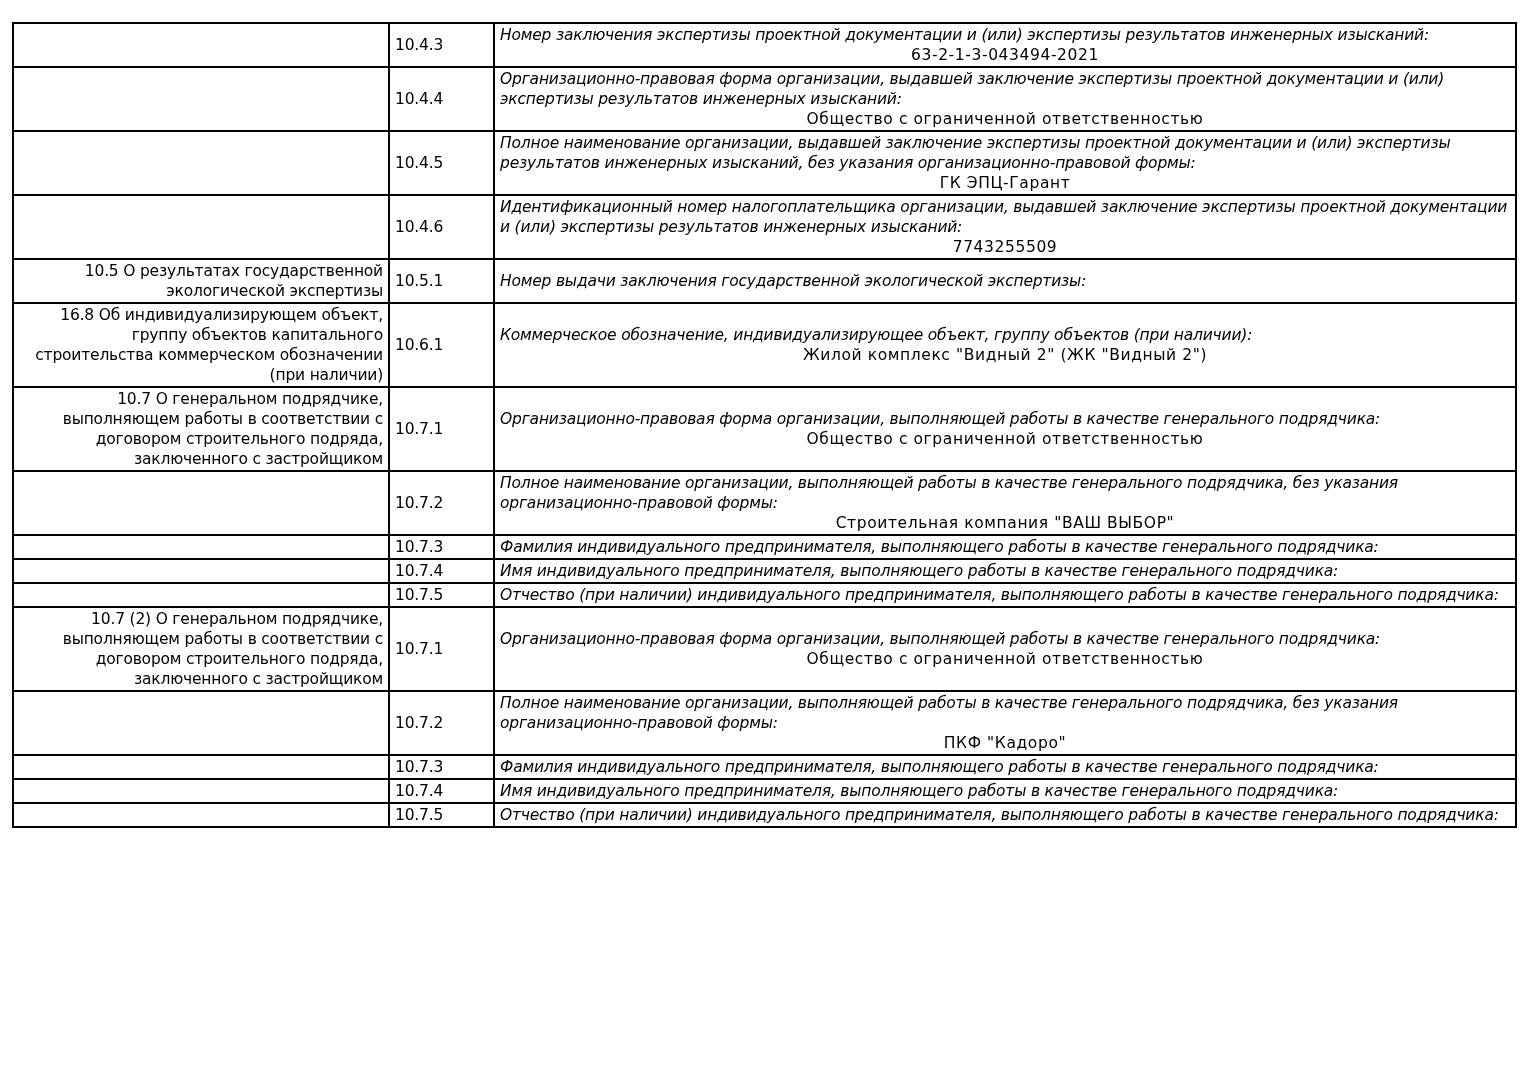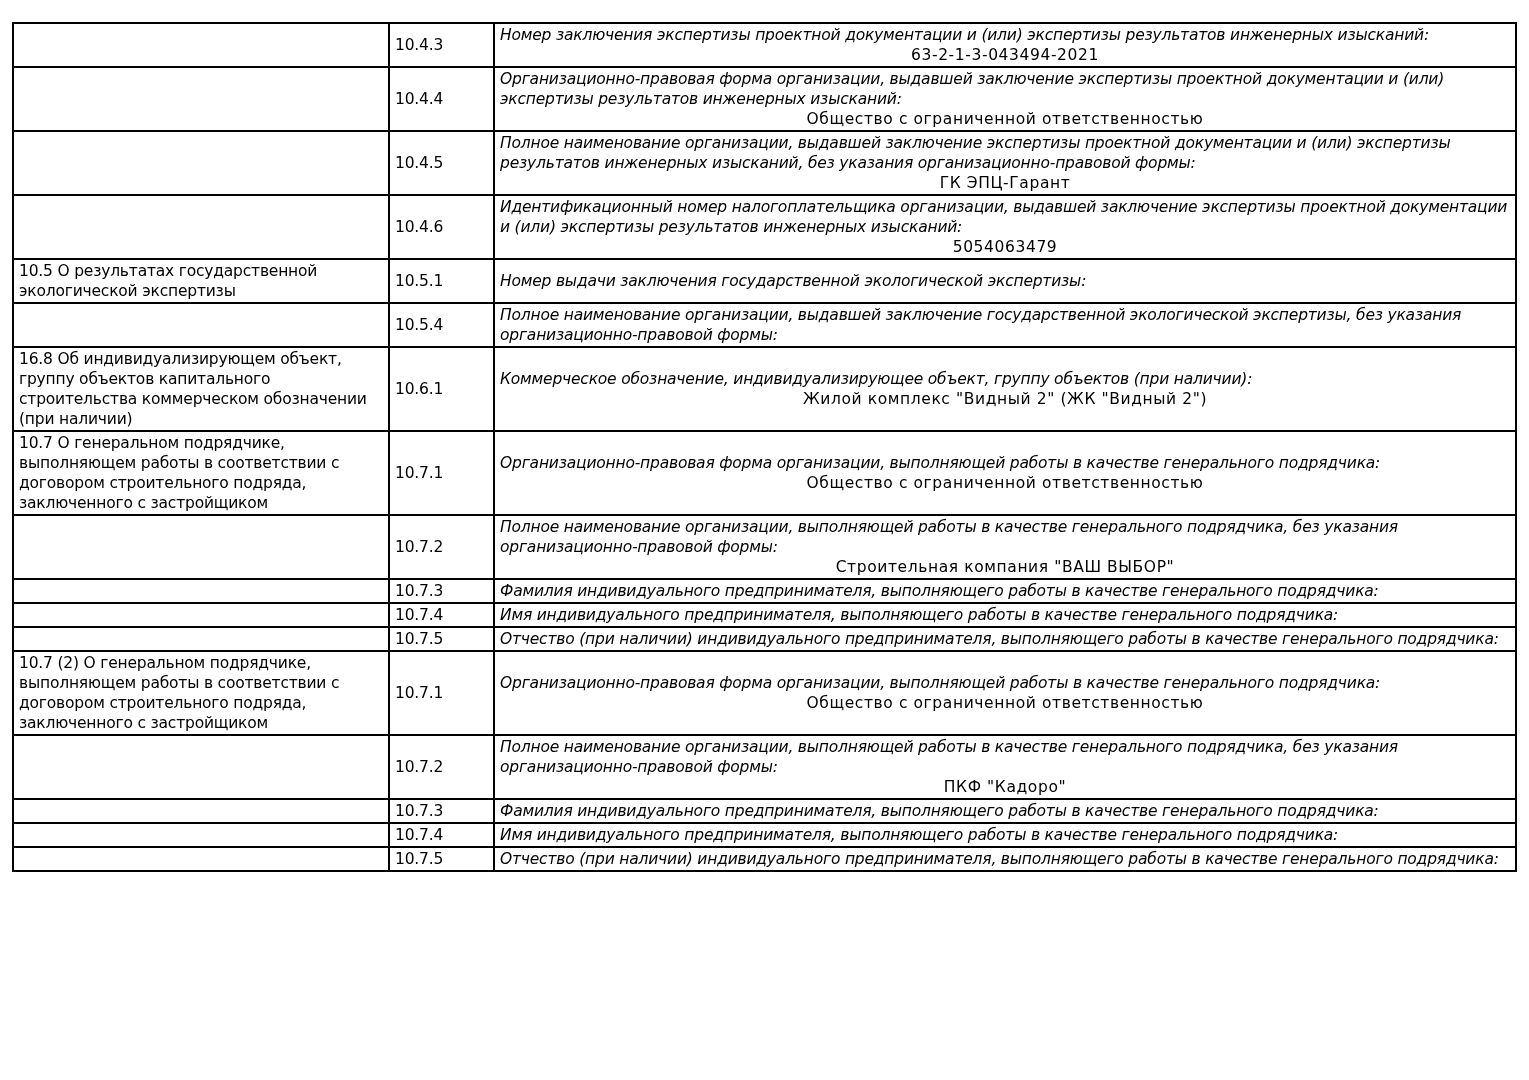--- a/index.html
+++ b/index.html
@@ -31,20 +31,21 @@
     padding: 1px 5px;
     font-size: 15.5px;
     line-height: 20px;
     letter-spacing: -0.2px;
     word-wrap: break-word;
   }
   td.c-section {
     padding-left: 4px;
     padding-right: 4px;
     vertical-align: middle;
+    text-align: right;
   }
   td.c-code {
     padding-left: 6px;
   }
   td.c-desc {
     padding-left: 4px;
     padding-right: 4px;
   }
   .field-label {
     letter-spacing: -0.2px;
@@ -92,43 +93,35 @@
       <div class="field-label">Полное наименование организации, выдавшей заключение экспертизы проектной документации и (или) экспертизы результатов инженерных изысканий, без указания организационно-правовой формы:</div>
       <div class="field-value">ГК ЭПЦ-Гарант</div>
     </td>
   </tr>
 
   <tr>
     <td class="c-section"></td>
     <td class="c-code">10.4.6</td>
     <td class="c-desc">
       <div class="field-label">Идентификационный номер налогоплательщика организации, выдавшей заключение экспертизы проектной документации и (или) экспертизы результатов инженерных изысканий:</div>
-      <div class="field-value">5054063479</div>
+      <div class="field-value">7743255509</div>
     </td>
   </tr>
 
   <tr>
     <td class="c-section">10.5 О результатах государственной экологической экспертизы</td>
     <td class="c-code">10.5.1</td>
     <td class="c-desc">
       <div class="field-label">Номер выдачи заключения государственной экологической экспертизы:</div>
 
     </td>
   </tr>
 
 
 
-  <tr>
-    <td class="c-section"></td>
-    <td class="c-code">10.5.4</td>
-    <td class="c-desc">
-      <div class="field-label">Полное наименование организации, выдавшей заключение государственной экологической экспертизы, без указания организационно-правовой формы:</div>
-
-    </td>
-  </tr>
 
 
   <tr>
     <td class="c-section">16.8 Об индивидуализирующем объект, группу объектов капитального строительства коммерческом обозначении (при наличии)</td>
     <td class="c-code">10.6.1</td>
     <td class="c-desc">
       <div class="field-label">Коммерческое обозначение, индивидуализирующее объект, группу объектов (при наличии):</div>
       <div class="field-value">Жилой комплекс "Видный 2" (ЖК "Видный 2")</div>
     </td>
   </tr>

